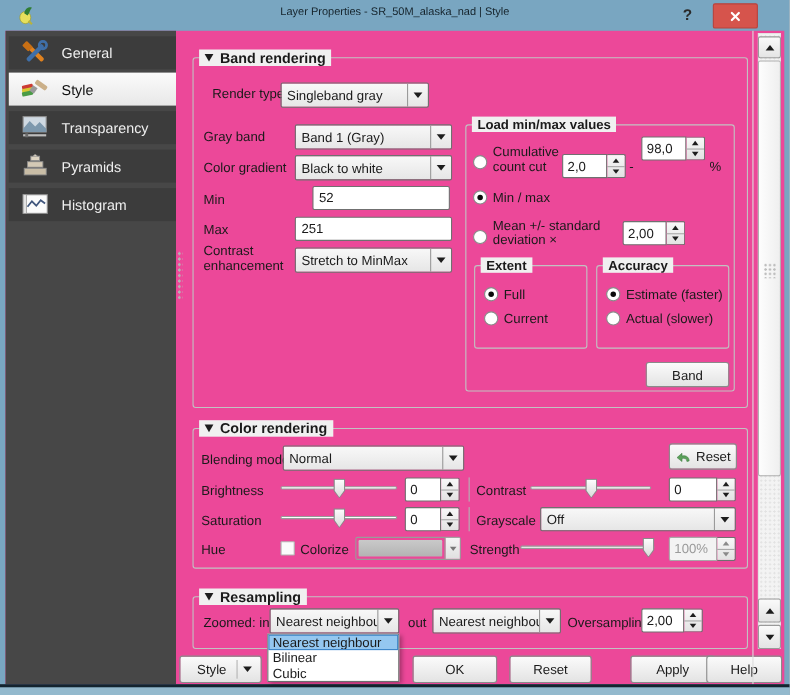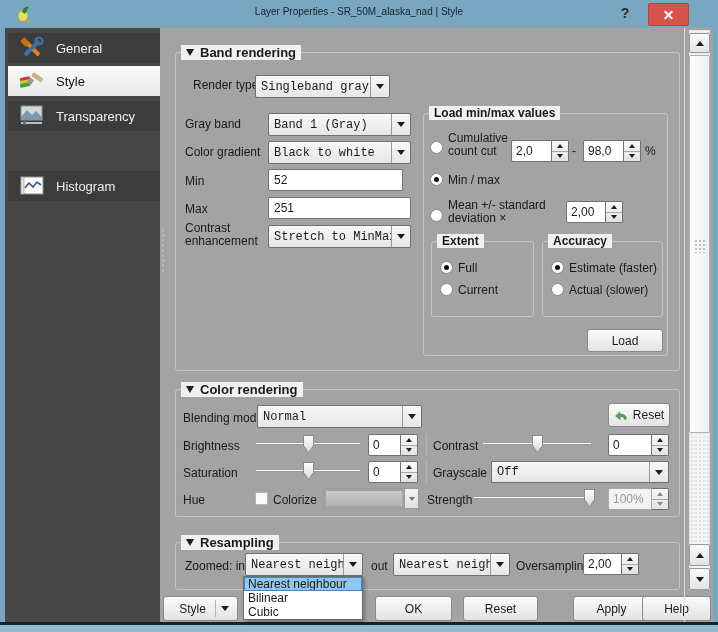--- a/index.html
+++ b/index.html
@@ -11,42 +11,42 @@
   .titlebar .title{position:absolute;left:0;right:0;top:6px;text-align:center;font-size:10px;color:#15232b;}
   .logo{position:absolute;left:14px;top:4px;}
   .helpbtn{position:absolute;right:84px;top:5px;width:18px;height:18px;text-align:center;
     font-weight:bold;font-size:14px;color:#2a2a2a;cursor:pointer;}
   .closebtn{position:absolute;right:29px;top:3px;width:41px;height:23px;background:#d6544c;
     border-radius:2px;border:1px solid #b8423c;}
   .closebtn .x1,.closebtn .x2{position:absolute;left:14px;top:5px;width:11px;height:2px;background:#fff;border-radius:1px;}
   .closebtn .x1{transform:translateY(5px) rotate(45deg);}
   .closebtn .x2{transform:translateY(5px) rotate(-45deg);}
   
-  .main{position:absolute;left:5px;top:28px;width:708px;height:594px;background:#a3a3a3;}
+  .main{position:absolute;left:5px;top:28px;width:708px;height:594px;background:#ec4899;}
   .bottomline{position:absolute;left:0;top:622px;width:718px;height:3px;background:#14242f;}
   .bottomstrip{position:absolute;left:0;top:625px;width:718px;height:7px;background:#93b9cd;}
   
   .sidebar{position:absolute;left:0;top:0;width:155px;height:594px;background:#474747;}
   .sideitem{position:absolute;left:3px;width:152px;height:30px;background:#3c3c3c;color:#efefef;
     display:flex;align-items:center;gap:10px;padding-left:10px;font-size:13px;cursor:pointer;}
   .sideitem.sel{background:linear-gradient(#fbfbfb,#e8e8e8);color:#101010;}
   .sideitem svg{flex:0 0 auto;}
   .splitgrip{position:absolute;left:156px;top:200px;width:5px;height:44px;
     background-image:radial-gradient(#b5b5b5 1px,transparent 1.2px);background-size:4px 5px;}
   
   .group{position:absolute;border:1px solid #c2c2c2;border-radius:3px;}
   .gtitle{position:absolute;top:-8px;left:5px;background:#f0f0f0;padding:0 5px;font-weight:bold;
     font-size:13px;display:flex;align-items:center;gap:6px;white-space:nowrap;}
   .gtitle .tri{width:0;height:0;border-top:7px solid #1d1d1d;border-left:4.5px solid transparent;border-right:4.5px solid transparent;}
   .gtitle.plain{font-size:12px;}
   
   .lbl{position:absolute;white-space:nowrap;line-height:14px;}
   .wraplbl{position:absolute;line-height:13px;}
   .combo{position:absolute;height:23px;border:1px solid #707070;border-radius:2px;
-    background:linear-gradient(#f8f8f8,#e6e6e6);display:flex;align-items:stretch;cursor:pointer;font-family:Liberation Mono, monospace;}
+    background:linear-gradient(#f8f8f8,#e6e6e6);display:flex;align-items:stretch;cursor:pointer;}
   .combo .val{flex:1;padding:0 5px;display:flex;align-items:center;white-space:nowrap;overflow:hidden;}
   .combo .arrbox{width:19px;border-left:1px solid #9a9a9a;display:flex;align-items:center;justify-content:center;}
   .tridown{width:0;height:0;border-left:4px solid transparent;border-right:4px solid transparent;border-top:5px solid #1d1d1d;}
   .triup{width:0;height:0;border-left:4px solid transparent;border-right:4px solid transparent;border-bottom:5px solid #1d1d1d;}
   .tinput{position:absolute;height:22px;border:1px solid #707070;border-radius:2px;background:#fff;
     padding:0 5px;display:flex;align-items:center;}
   .spin{position:absolute;height:22px;display:flex;border-radius:10px;}
   .spin .field{flex:1;border:1px solid #707070;border-radius:2px 0 0 2px;background:#fff;padding:0 4px;
     display:flex;align-items:center;white-space:nowrap;}
   .spin .btns{width:17px;display:flex;flex-direction:column;border:1px solid #707070;border-left:none;
@@ -131,20 +131,29 @@
       </div>
       <div class="sideitem" style="top:73px">
         <svg width="28" height="24" viewBox="0 0 28 24">
           <rect x="3" y="2" width="21" height="14" fill="#cfd9e2" stroke="#8d8d8d"></rect>
           <path d="M3 13 L9 6 L14 11 L18 7 L24 13 L24 16 L3 16 Z" fill="#7d98ad"></path>
           <rect x="3" y="18" width="21" height="2" fill="#bdbdbd"></rect>
           <rect x="5" y="17.2" width="2.6" height="3.6" fill="#6e6e6e"></rect>
         </svg>
         <span>Transparency</span>
       </div>
+      <div class="sideitem" style="top:108px">
+        <svg width="28" height="24" viewBox="0 0 28 24">
+          <rect x="10" y="3" width="8" height="4" fill="#ded4c2" stroke="#8d8d8d" stroke-width="0.8"></rect>
+          <rect x="7" y="8" width="14" height="5" fill="#d4c9b5" stroke="#8d8d8d" stroke-width="0.8"></rect>
+          <rect x="4" y="14" width="20" height="6" fill="#c9bda6" stroke="#8d8d8d" stroke-width="0.8"></rect>
+          <path d="M12 3 Q14 0 16 3" fill="#ded4c2" stroke="#8d8d8d" stroke-width="0.8"></path>
+        </svg>
+        <span>Pyramids</span>
+      </div>
       <div class="sideitem" style="top:143px">
         <svg width="28" height="24" viewBox="0 0 28 24">
           <rect x="3" y="3" width="22" height="17" fill="#fbfbfb" stroke="#8d8d8d"></rect>
           <rect x="3" y="3" width="3" height="17" fill="#e3e3e3" stroke="#8d8d8d" stroke-width="0.6"></rect>
           <polyline points="7,14 11,9 15,13 19,8 23,11" fill="none" stroke="#41577d" stroke-width="1.6"></polyline>
         </svg>
         <span>Histogram</span>
       </div>
     </div>
     <div class="splitgrip"></div>
@@ -170,21 +179,21 @@
         </span>
     </div>
     <span class="lbl" style="left:180px;top:117px">Color gradient</span>
     <div class="combo" style="left:263px;top:113px;width:143px">
       <span class="val">Black to white</span>
       <span class="arrbox">
           <span class="tridown"></span>
         </span>
     </div>
     <span class="lbl" style="left:180px;top:146px">Min</span>
-    <div class="tinput" style="left:263px;top:141px;width:135px">
+    <div class="tinput" style="left:279px;top:141px;width:125px">
       <span>52</span>
     </div>
     <span class="lbl" style="left:180px;top:174px">Max</span>
     <div class="tinput" style="left:263px;top:169px;width:143px">
       <span>251</span>
     </div>
     <span class="wraplbl" style="left:180px;top:194px;width:80px">Contrast enhancement</span>
     <div class="combo" style="left:263px;top:197px;width:143px">
       <span class="val">Stretch to MinMax</span>
       <span class="arrbox">
@@ -202,21 +211,21 @@
         <span class="btns">
             <span class="b">
               <span class="triup"></span>
             </span>
             <span class="b">
               <span class="tridown"></span>
             </span>
           </span>
       </div>
       <span class="lbl" style="left:148px;top:30px">-</span>
-      <div class="spin" style="left:159px;top:26px;width:58px">
+      <div class="spin" style="left:159px;top:10px;width:58px">
         <span class="field">98,0</span>
         <span class="btns">
             <span class="b">
               <span class="triup"></span>
             </span>
             <span class="b">
               <span class="tridown"></span>
             </span>
           </span>
       </div>
@@ -248,21 +257,21 @@
       </div>
 
       <div class="group" style="left:7px;top:127px;width:103px;height:76px">
         <div class="gtitle plain">Extent</div>
         <div class="radio on" style="left:8px;top:19px"></div>
         <span class="lbl" style="left:26px;top:19px">Full</span>
         <div class="radio" style="left:8px;top:41px"></div>
         <span class="lbl" style="left:26px;top:41px">Current</span>
       </div>
 
-      <div class="btn" style="left:163px;top:215px;width:76px;height:23px">Load</div>
+      <div class="btn" style="left:163px;top:215px;width:76px;height:23px">Band</div>
     </div>
 
     <div class="group" style="left:170px;top:361px;width:505px;height:128px">
       <div class="gtitle">
         <span class="tri"></span>
         <span>Color rendering</span>
       </div>
     </div>
     <span class="lbl" style="left:178px;top:383px">Blending mode</span>
     <div class="combo" style="left:252px;top:377px;width:165px">

